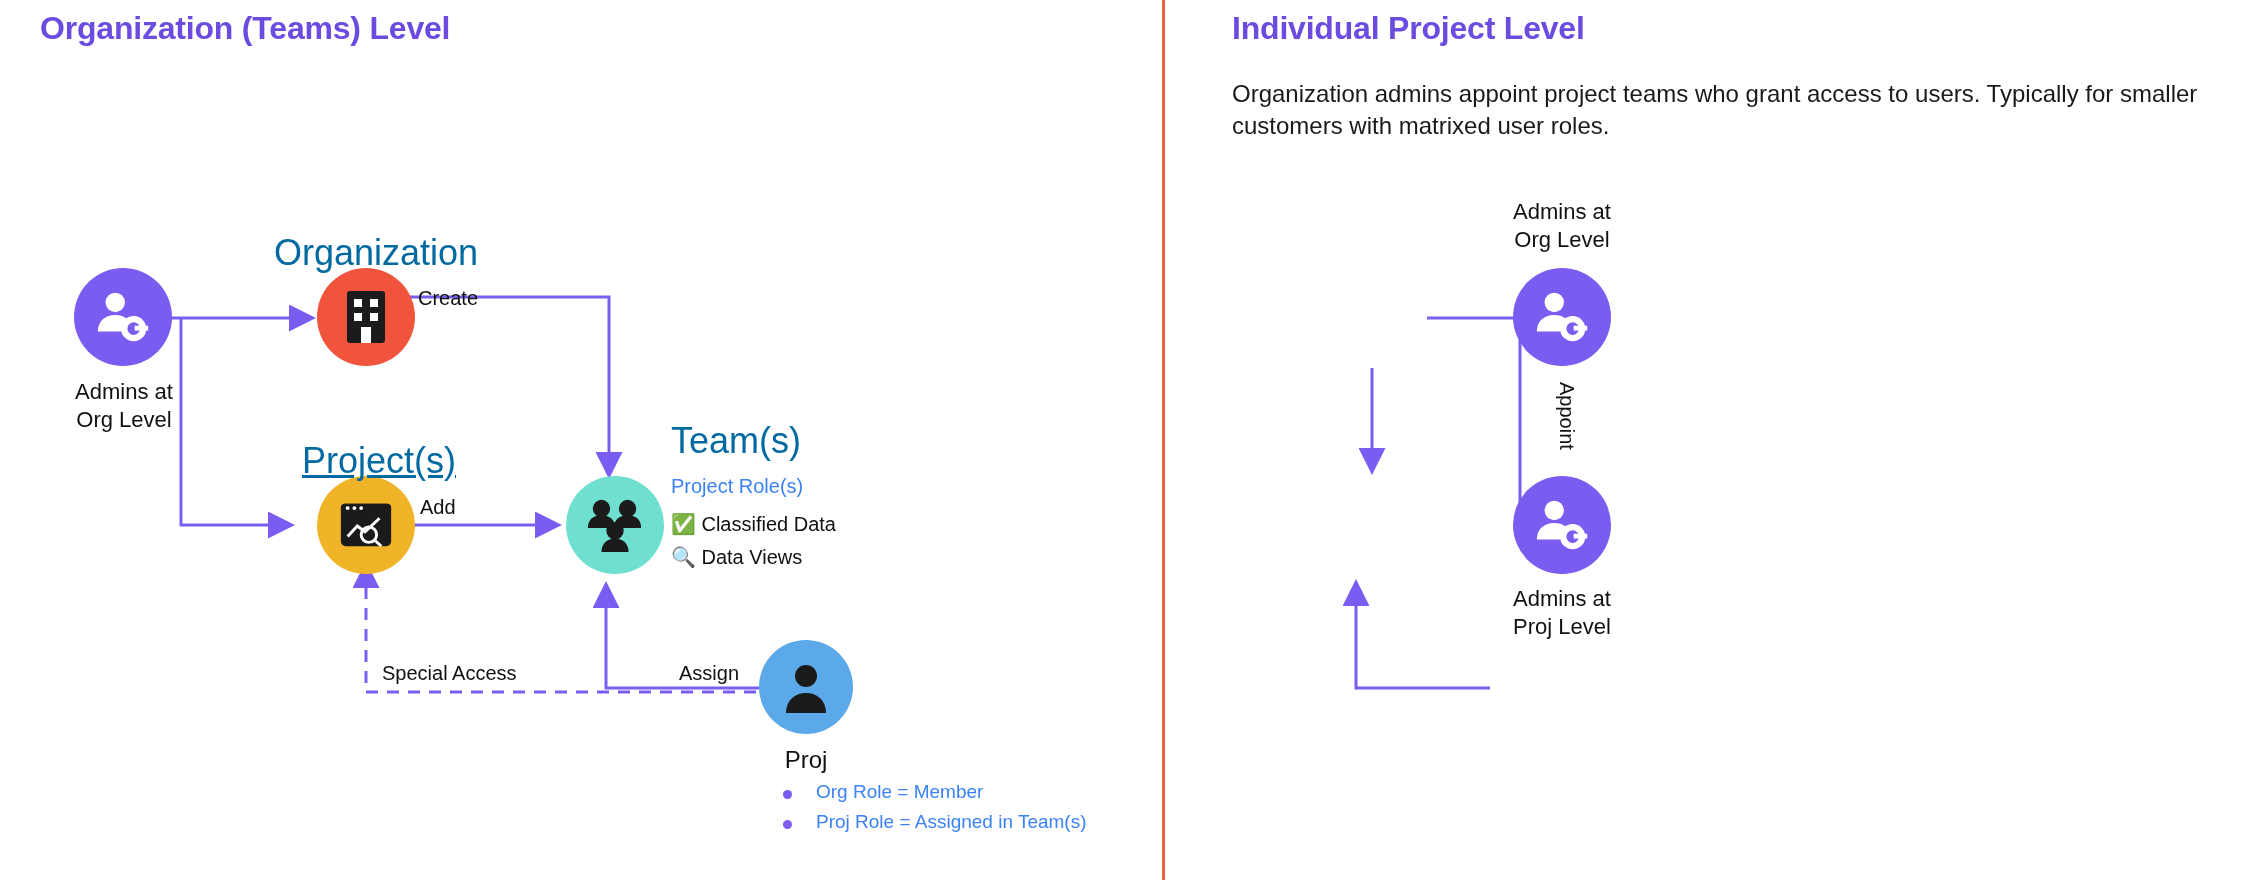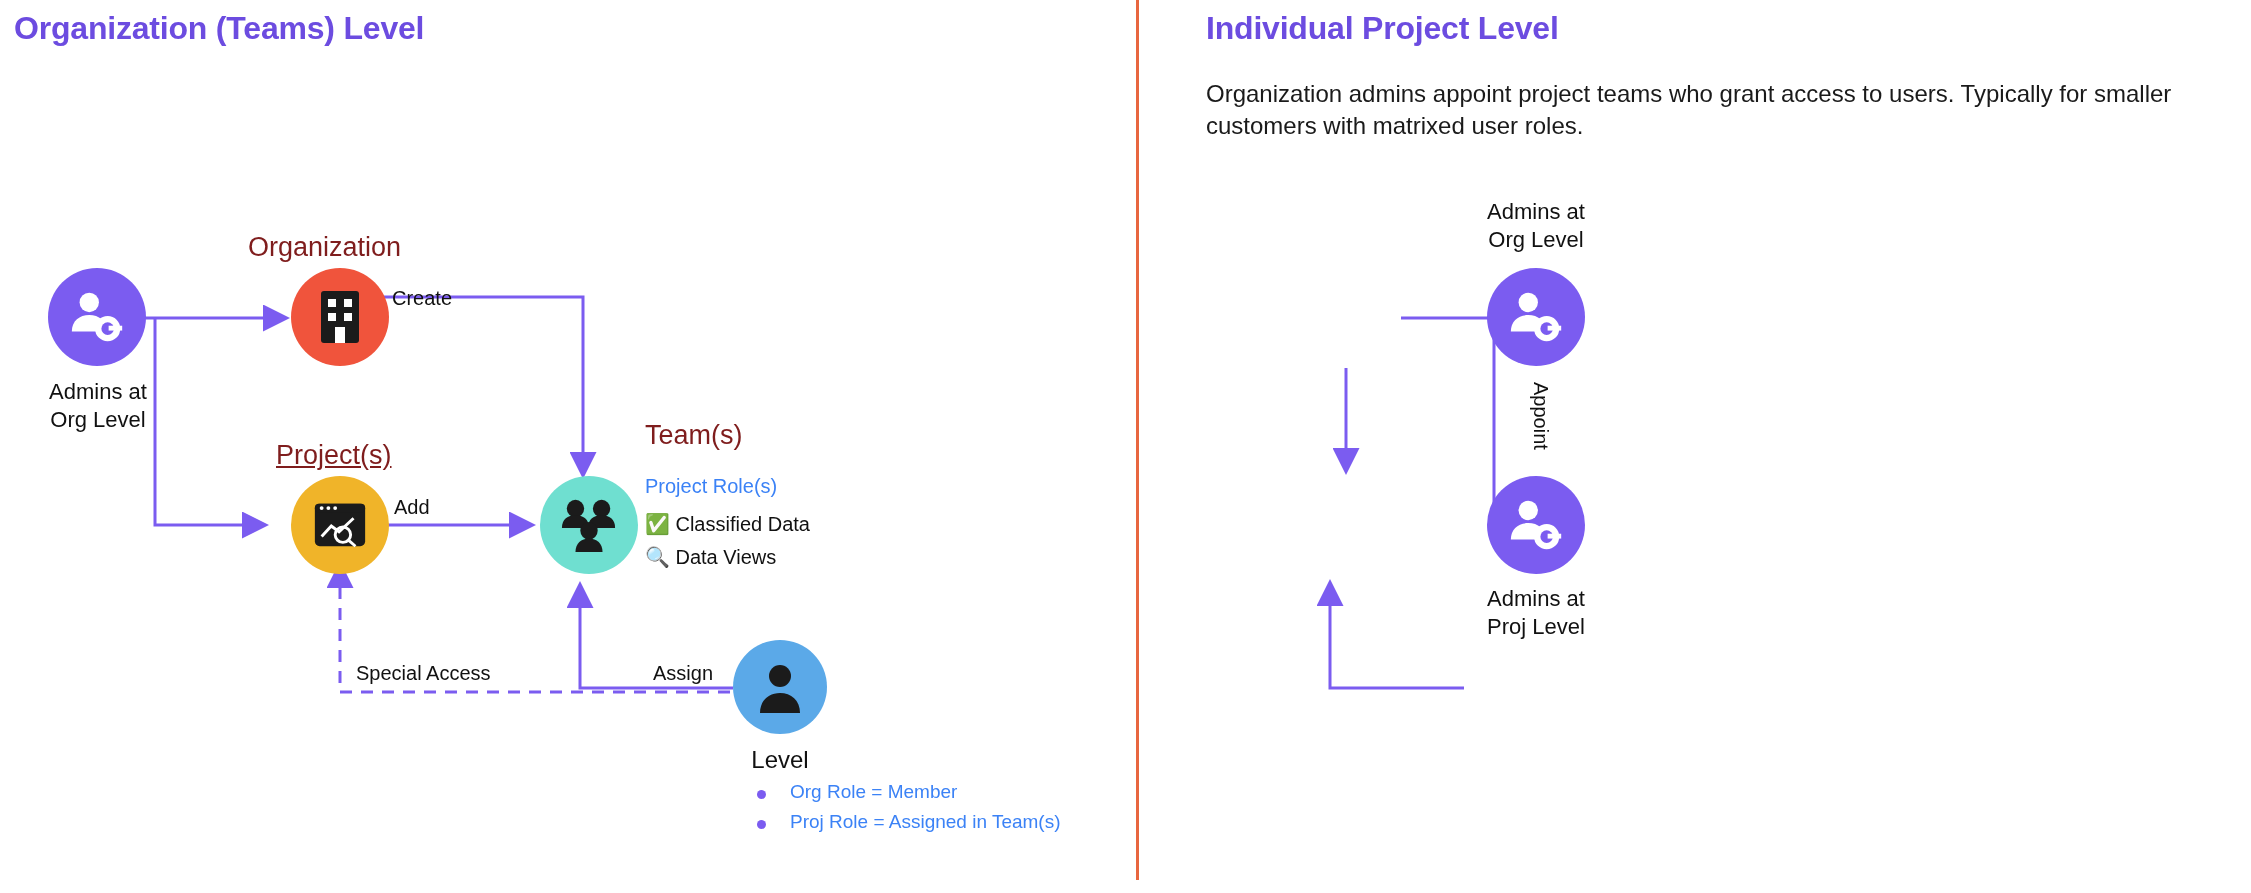--- a/index.html
+++ b/index.html
@@ -12,20 +12,21 @@
     height: 893px;
     font-family: "Liberation Sans", sans-serif;
     color: #111111;
     position: relative;
     overflow: hidden;
   }
   .page {
     position: relative;
     width: 1890px;
     height: 893px;
+    margin-left: 26px;
   }
   .panel {
     position: absolute;
     top: 0;
     height: 893px;
   }
   #panel-left { left: 0; width: 1130px; }
   #panel-right { left: 1190px; width: 1061px; }
 
   .divider {
@@ -72,22 +73,22 @@
   .node-label {
     position: absolute;
     font-size: 22px;
     line-height: 1.25;
     color: #111111;
     text-align: center;
     white-space: pre-line;
   }
   .big-label {
     position: absolute;
-    font-size: 27px;
-    color: #7f1d1d;
+    font-size: 36px;
+    color: #0369a1;
     white-space: nowrap;
   }
   .edge-label {
     position: absolute;
     font-size: 20px;
     color: #111111;
     white-space: nowrap;
   }
   .edge-label.vertical {
     transform: rotate(90deg);
@@ -218,21 +219,21 @@
       <span>🔍</span>
       <span>Data Views</span>
     </div>
 
     <div class="node n-user" style="left:733px; top:640px; width:94px; height:94px;">
       <svg width="50" height="56" viewBox="0 0 50 56" aria-hidden="true">
         <circle cx="25" cy="17" r="11" fill="#1b1b1b"></circle>
         <path d="M5 54c0-13 9-20 20-20s20 7 20 20z" fill="#1b1b1b"></path>
       </svg>
     </div>
-    <div class="node-label" style="left:703px; top:745px; width:154px; font-size:24px;">Level</div>
+    <div class="node-label" style="left:703px; top:745px; width:154px; font-size:24px;">Proj</div>
     <div class="edge-label" style="left:653px; top:662px;">Assign</div>
     <div class="edge-label" style="left:356px; top:662px;">Special Access</div>
 
     <div class="bullet-dot" style="left:757px; top:790px;"></div>
     <div class="bullet-item" style="left:790px; top:781px;">Org Role = Member</div>
     <div class="bullet-dot" style="left:757px; top:820px;"></div>
     <div class="bullet-item" style="left:790px; top:811px;">Proj Role = Assigned in Team(s)</div>
   </div>
 
   <div class="panel" id="panel-right">

